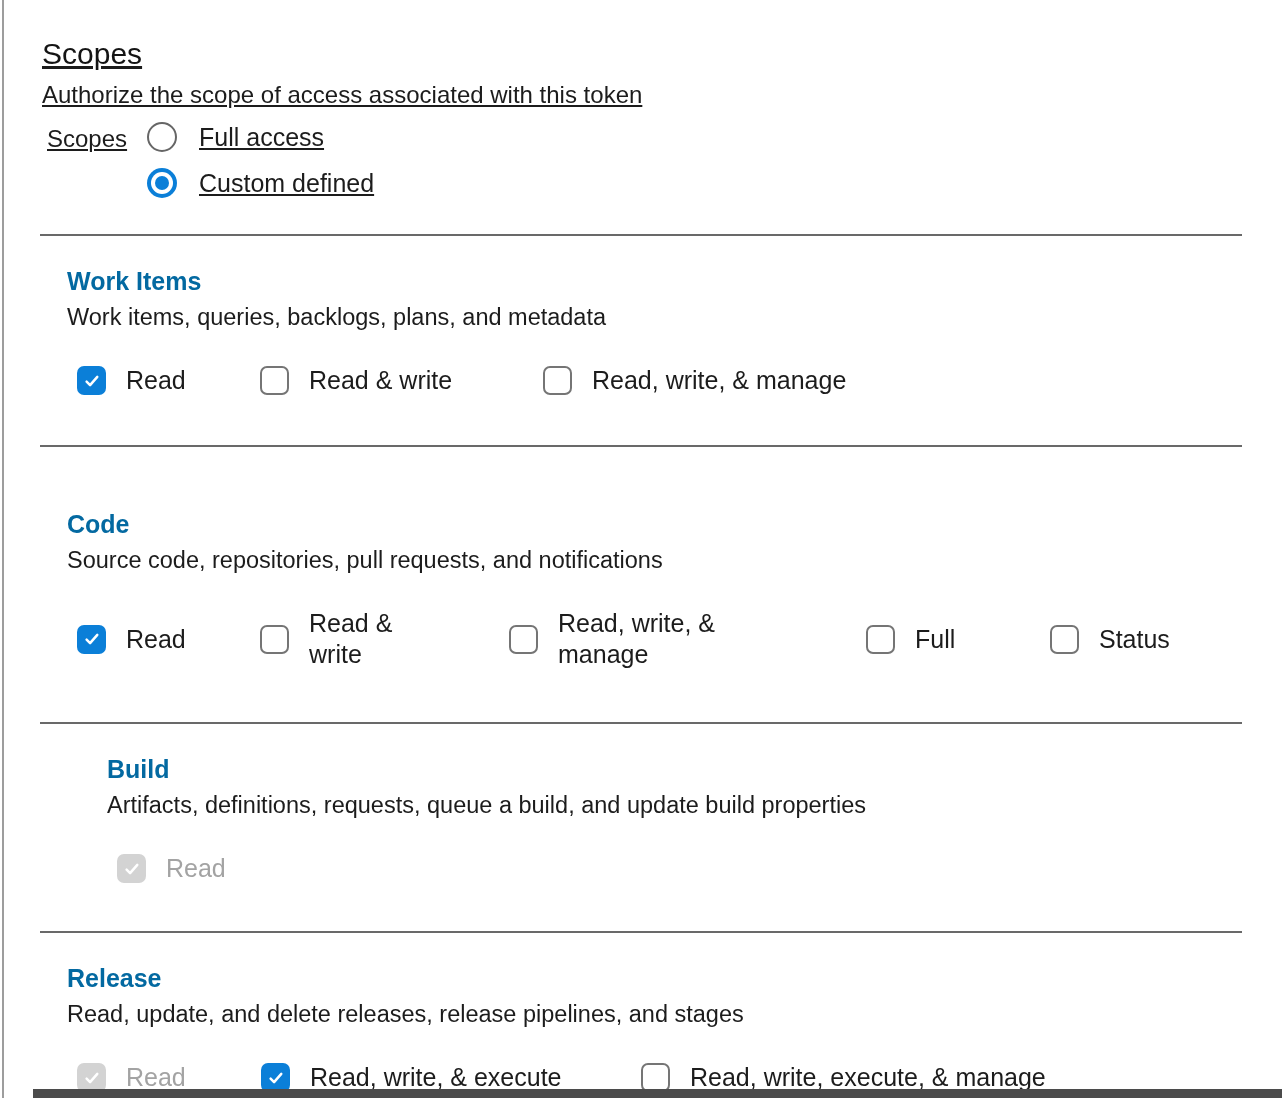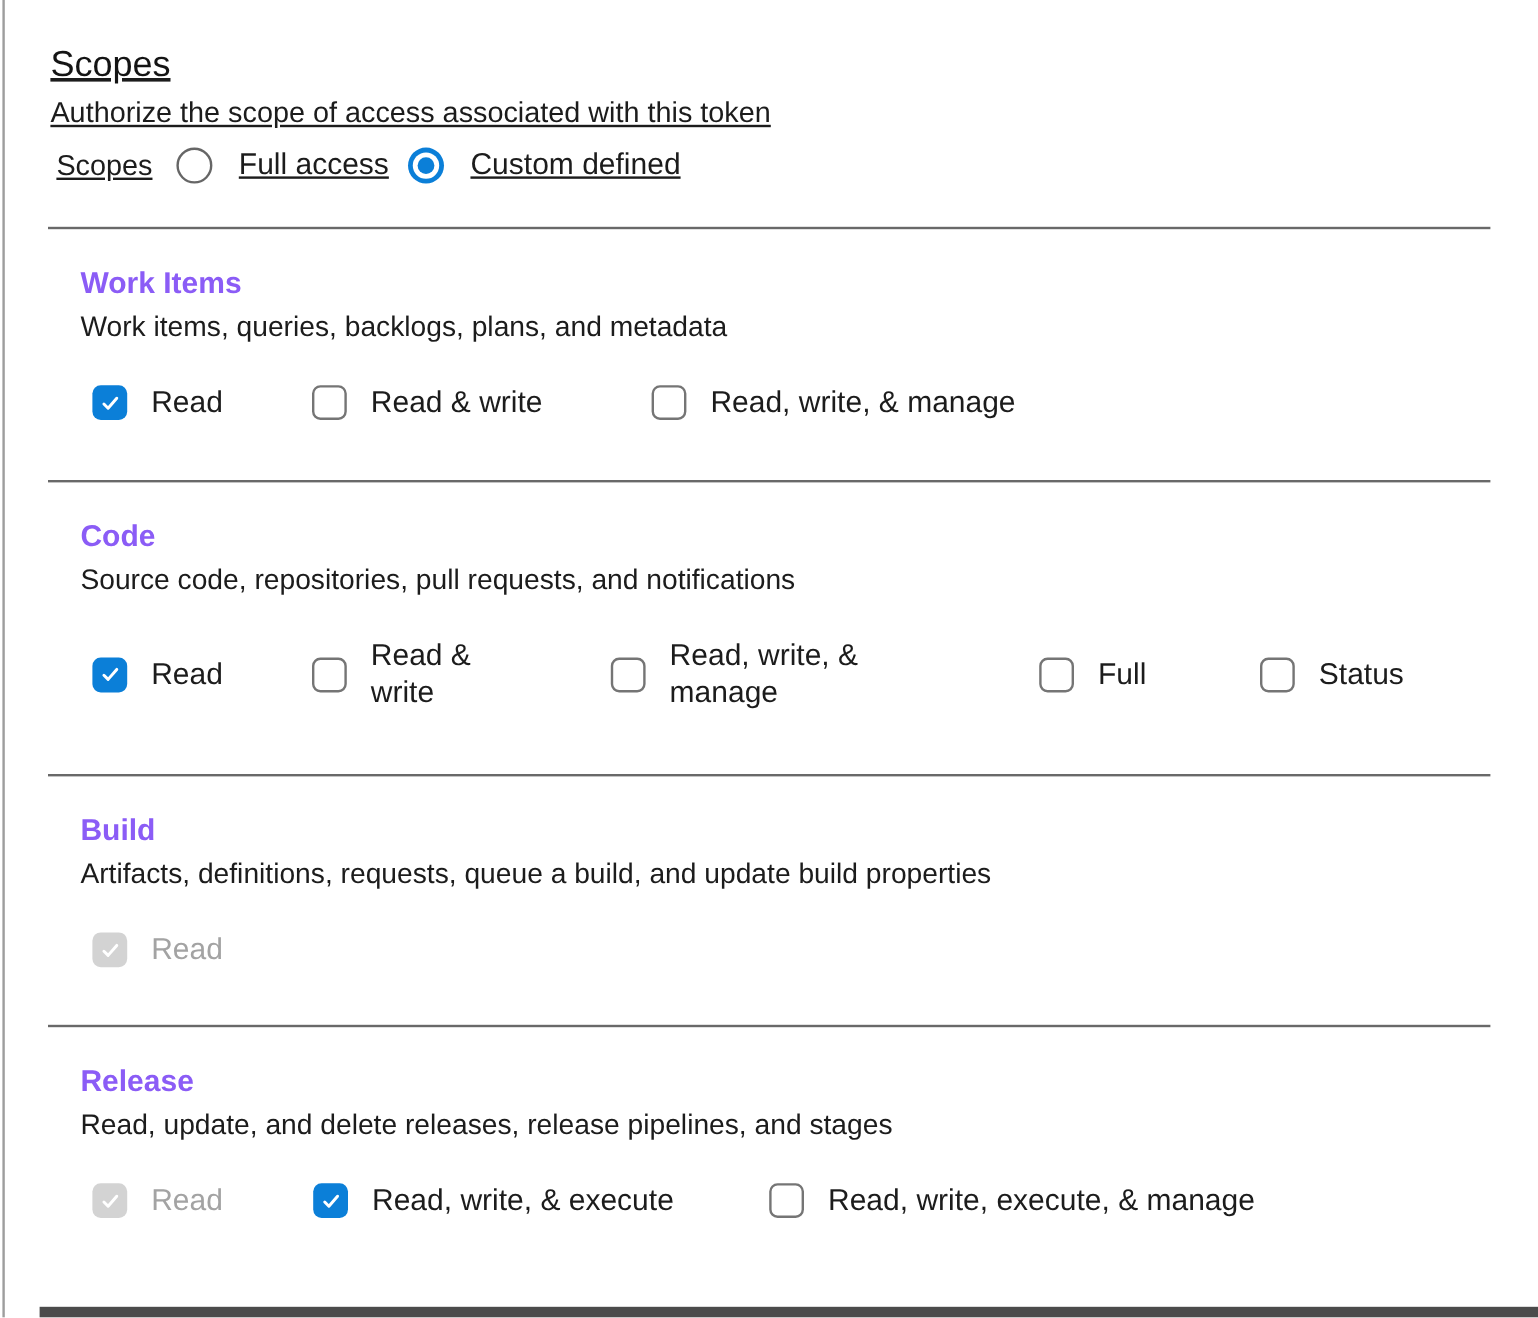--- a/index.html
+++ b/index.html
@@ -23,37 +23,37 @@
     height:9px; background:#4b4b4b;
   }
 
   
   .header { padding:34px 0 0 42px;text-decoration:underline; }
   .page-title { font-size:30px; font-weight:400; line-height:40px; color:#141414; }
   .page-subtitle { font-size:24px; line-height:30px; margin-top:6px; }
 
   .field-row { display:flex; margin-top:12px; }
   .field-label { font-size:24px; padding-left:5px; width:100px; flex:none; padding-top:3px; }
-  .radio-group { display:flex; flex-direction:row; gap:16px; }
+  .radio-group { display:flex; flex-direction:column; gap:16px; }
   .radio-opt { display:flex; align-items:center; gap:22px; cursor:pointer; }
   .radio-opt .rlabel { font-size:25px; }
 
   .radio { width:30px; height:30px; border-radius:50%; box-sizing:border-box; flex:none; }
   .radio.off { background:#fff; border:2.5px solid #666; }
   .radio.on  { background:#0b7fd8; display:flex; align-items:center; justify-content:center; }
   .radio.on .ring { width:22px; height:22px; border-radius:50%; background:#fff;
                     display:flex; align-items:center; justify-content:center; }
   .radio.on .dot  { width:14px; height:14px; border-radius:50%; background:#0b7fd8; }
 
   .divider { height:2px; background:#696969; margin:36px 40px 0 40px; }
   .divider.sec { margin-top:0; }
 
   
   .section { padding:30px 0 0 67px; }
-  .sec-title { font-size:25px; font-weight:700; line-height:30px; color:#8b5cf6; }
+  .sec-title { font-size:25px; font-weight:700; line-height:30px; color:#0369a1; }
   .sec-desc  { font-size:23.5px; line-height:28px; margin-top:7px; }
 
   .opts { display:flex; align-items:center; margin-top:34px; padding-left:10px; min-height:30px; }
   .opt  { display:flex; align-items:center; gap:20px; flex:none; }
   .opt .olabel { font-size:25px; line-height:31px; }
   .opt .olabel.dim { color:#a3a3a3; }
 
   .cb { width:29px; height:29px; border-radius:7px; box-sizing:border-box; flex:none;
         display:flex; align-items:center; justify-content:center; }
   .cb.unchecked { background:#fff; border:2px solid #757575; }
@@ -61,22 +61,22 @@
   .cb.checked-disabled { background:#d3d3d3; }
   .cb svg { display:block; }
 
   
   .w183{width:183px;} .w283{width:283px;}
   .w249{width:249px;} .w357{width:357px;} .w163{width:184px;}
   .w184{width:184px;} .w408{width:380px;}
   .lbl2{ width:110px; } .lbl3{ width:195px; }
 
   .pad-wi  { padding-bottom:49px; }
-  .pad-code{ padding-bottom:52px; }
-  .pad-bld { padding-bottom:47px; }
+  .pad-code{ padding-bottom:52px;margin-top:32px; }
+  .pad-bld { padding-bottom:47px;margin-left:40px; }
 </style>
 </head>
 <body>
 
 <div class="left-edge"></div>
 
 <div class="header">
   <div class="page-title">Scopes</div>
   <div class="page-subtitle">Authorize the scope of access associated with this token</div>
 

